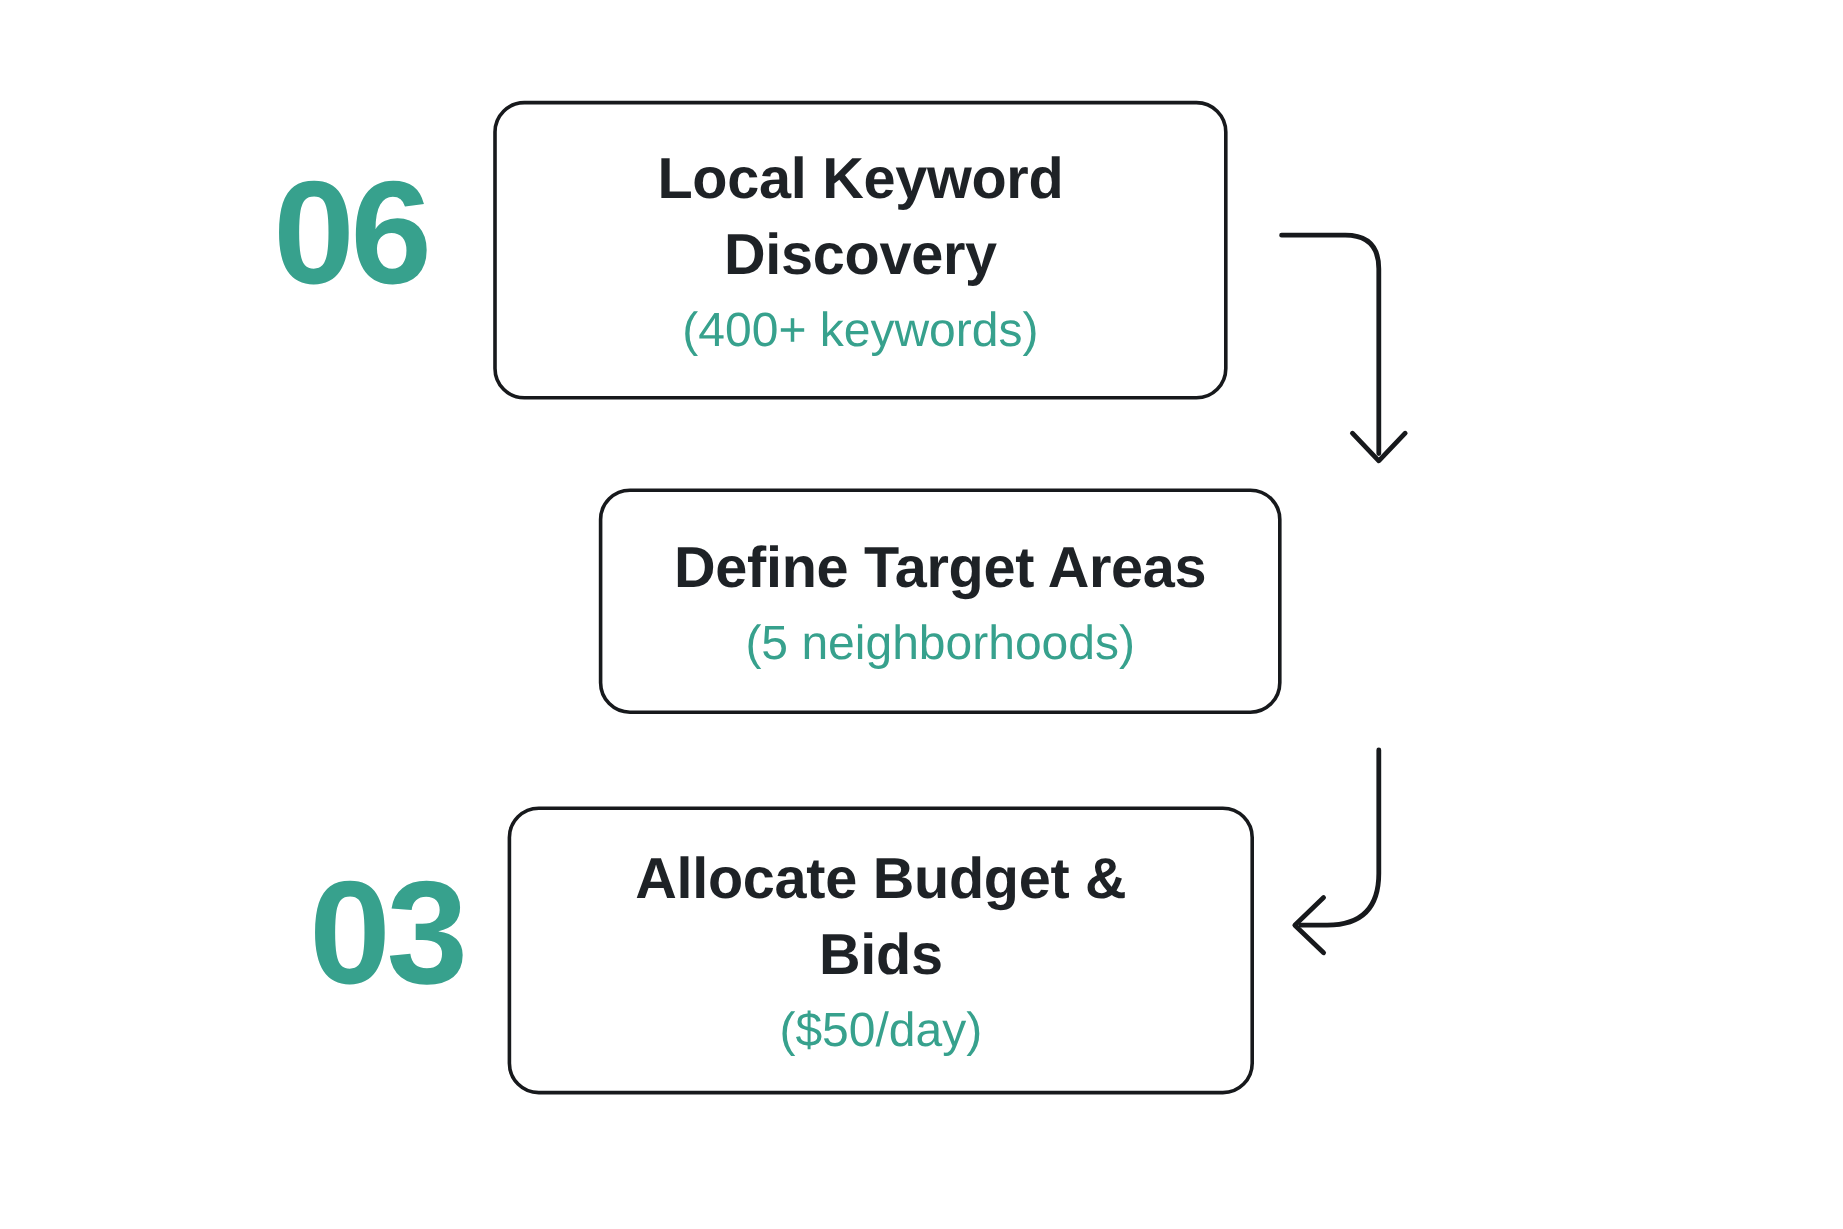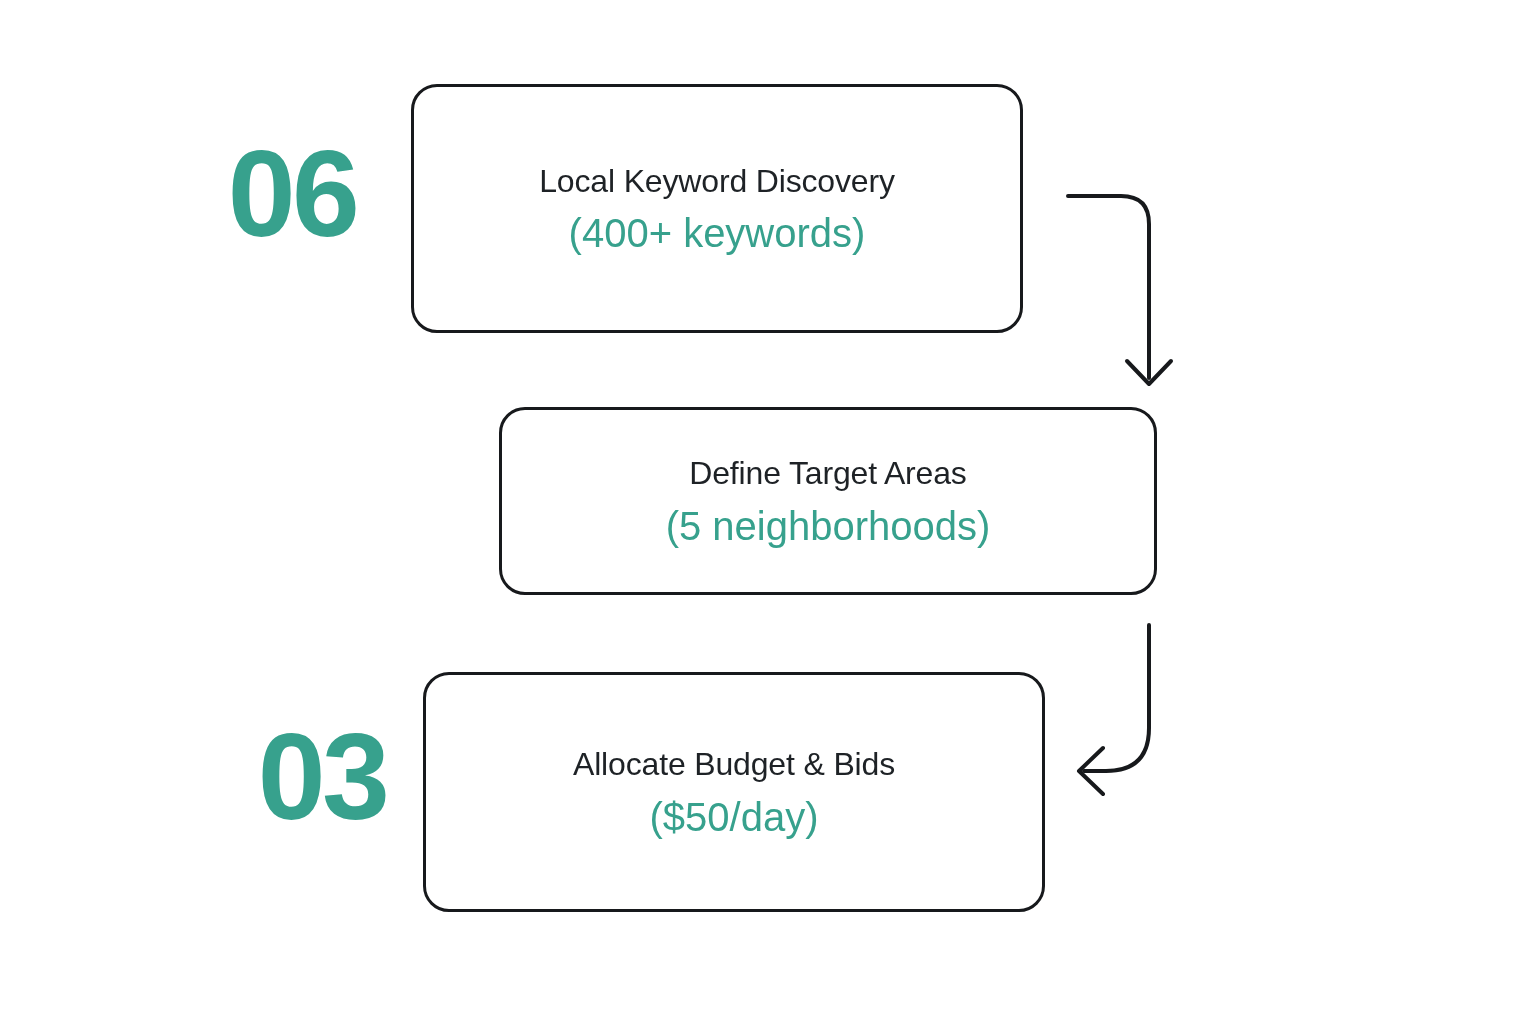--- a/index.html
+++ b/index.html
@@ -38,26 +38,26 @@
     background: #ffffff;
     border: 3px solid var(--line-black);
     border-radius: 26px;
     display: flex;
     flex-direction: column;
     align-items: center;
     justify-content: center;
     text-align: center;
   }
   .box1 { left: 411px; top: 84px;  width: 612px; height: 249px; }
-  .box2 { left: 499px; top: 407px; width: 658px; height: 188px; }
+  .box2 { left: 499px; top: 407px; width: 569px; height: 188px; }
   .box3 { left: 423px; top: 672px; width: 622px; height: 240px; }
 
   .box-title {
-    font-size: 32px;
-    font-weight: normal;
+    font-size: 48px;
+    font-weight: bold;
     line-height: 1.32;
     color: var(--text-dark);
     letter-spacing: -0.005em;
   }
   .box1 .box-title { max-width: 540px; }
   .box3 .box-title { max-width: 450px; }
 
   .box-subtitle {
     font-size: 40px;
     font-weight: normal;

